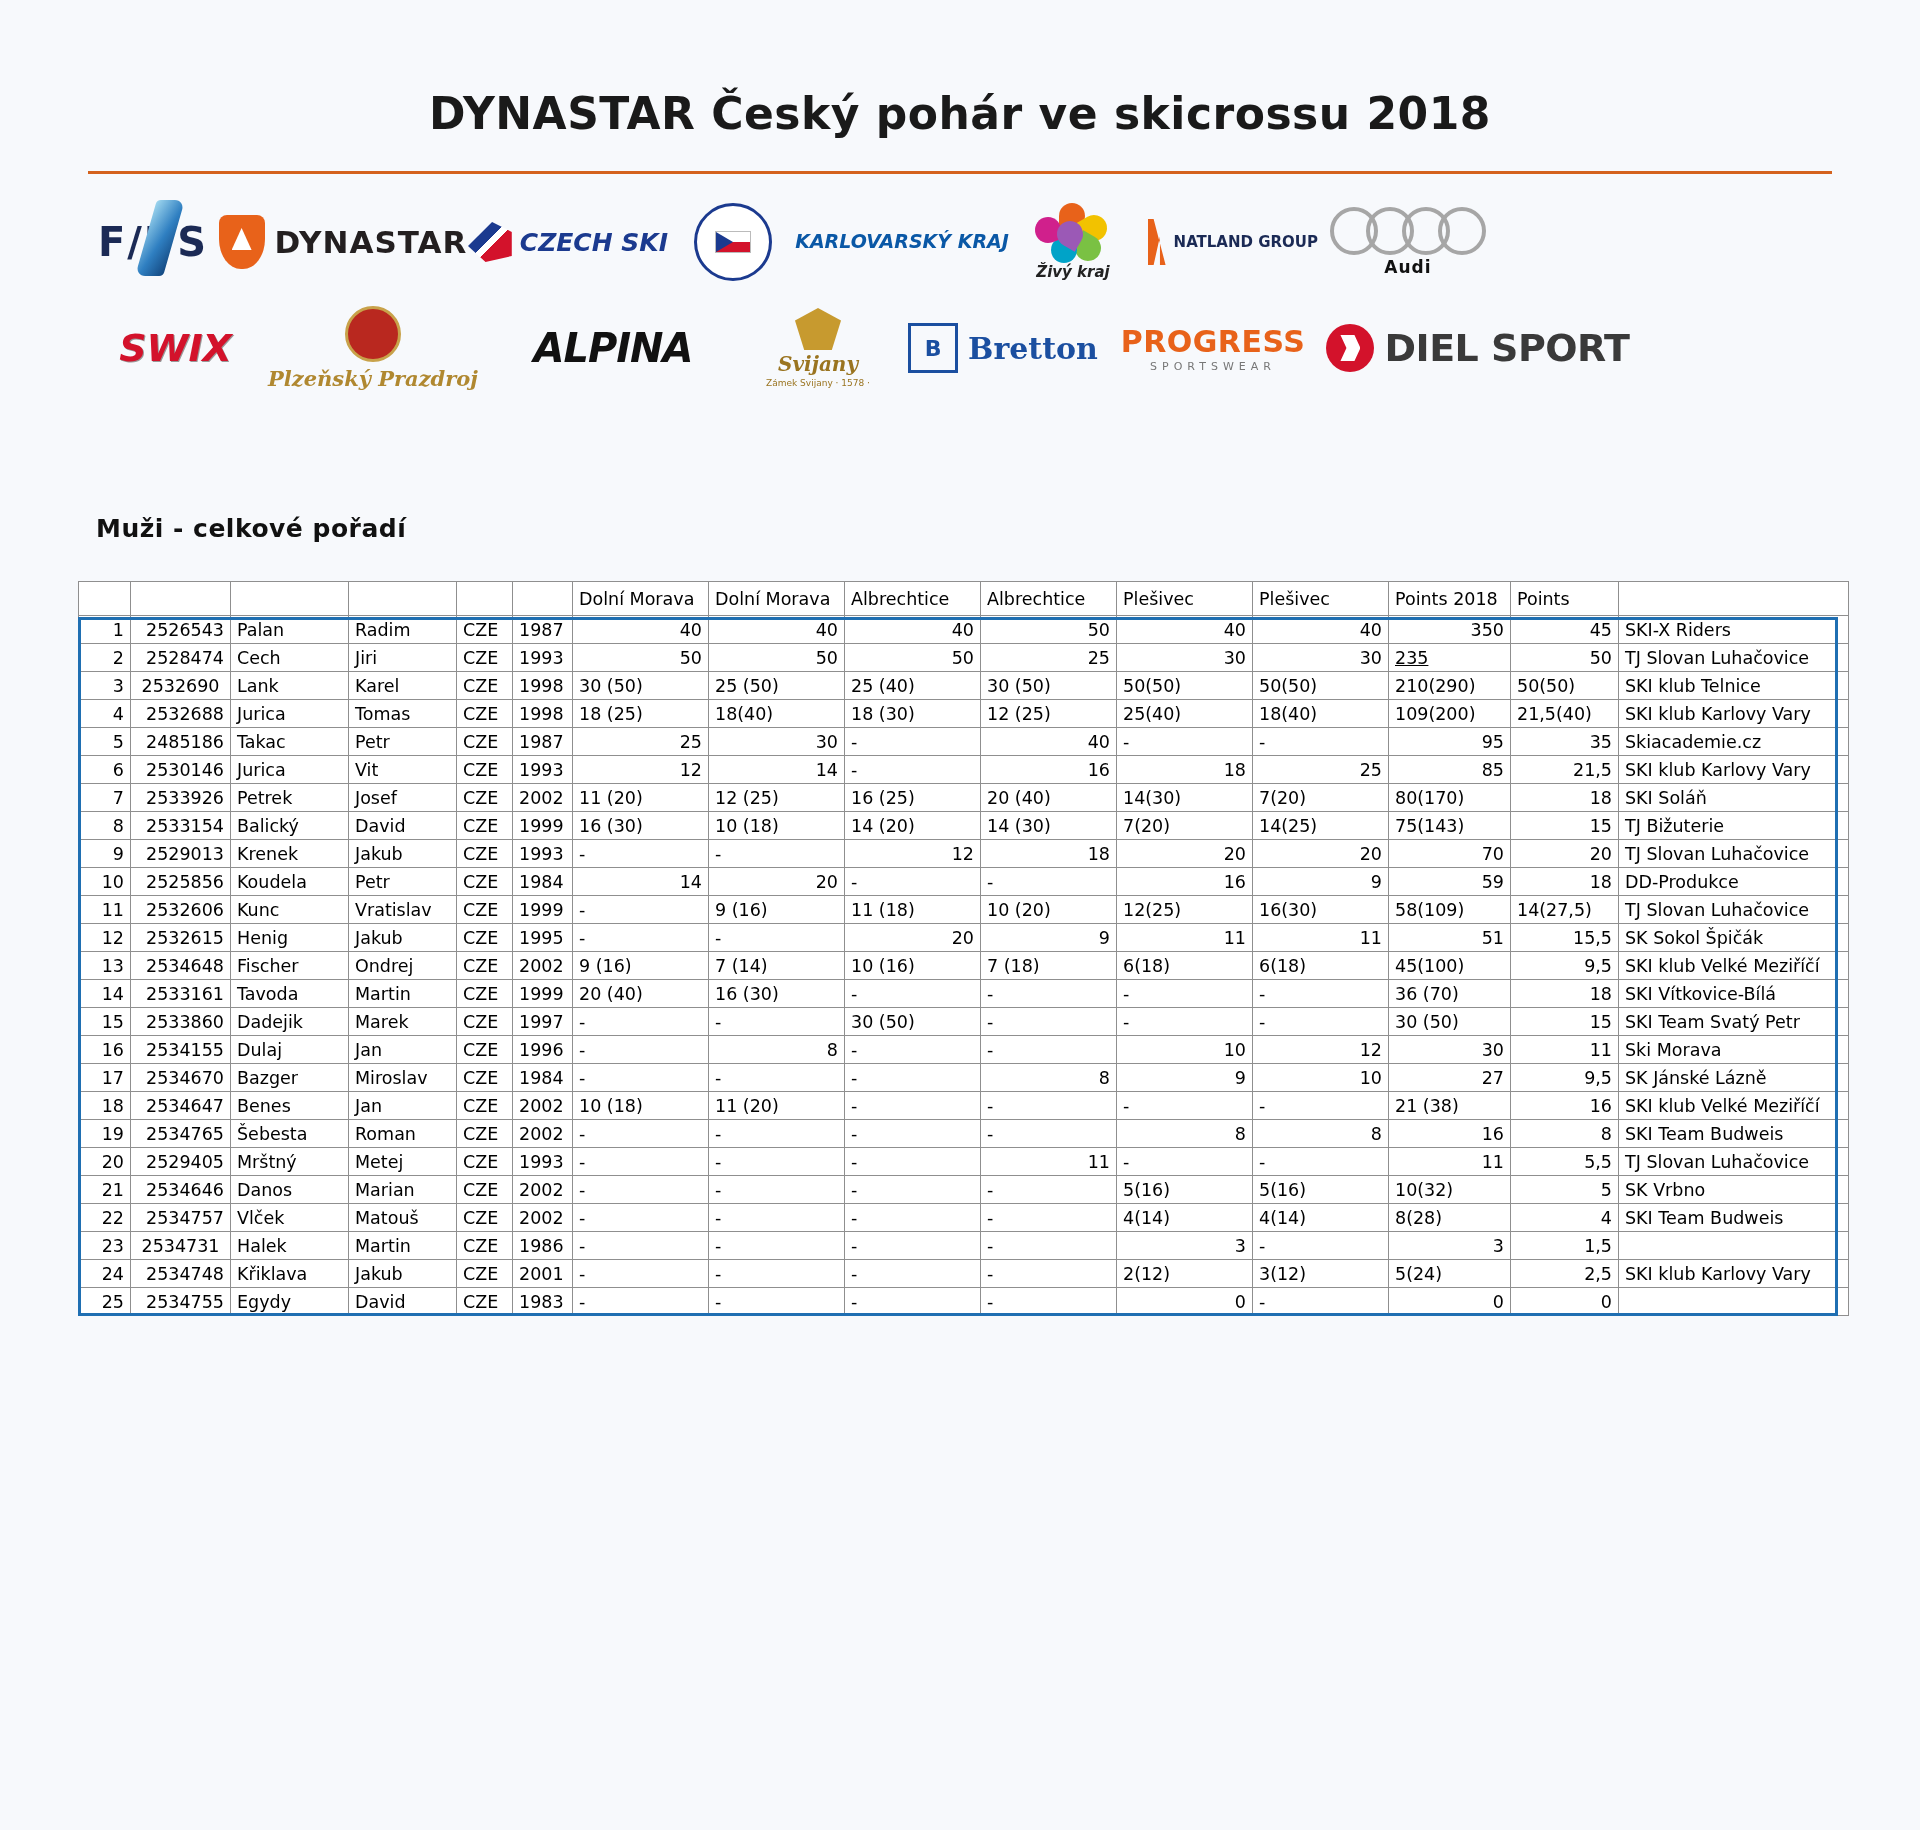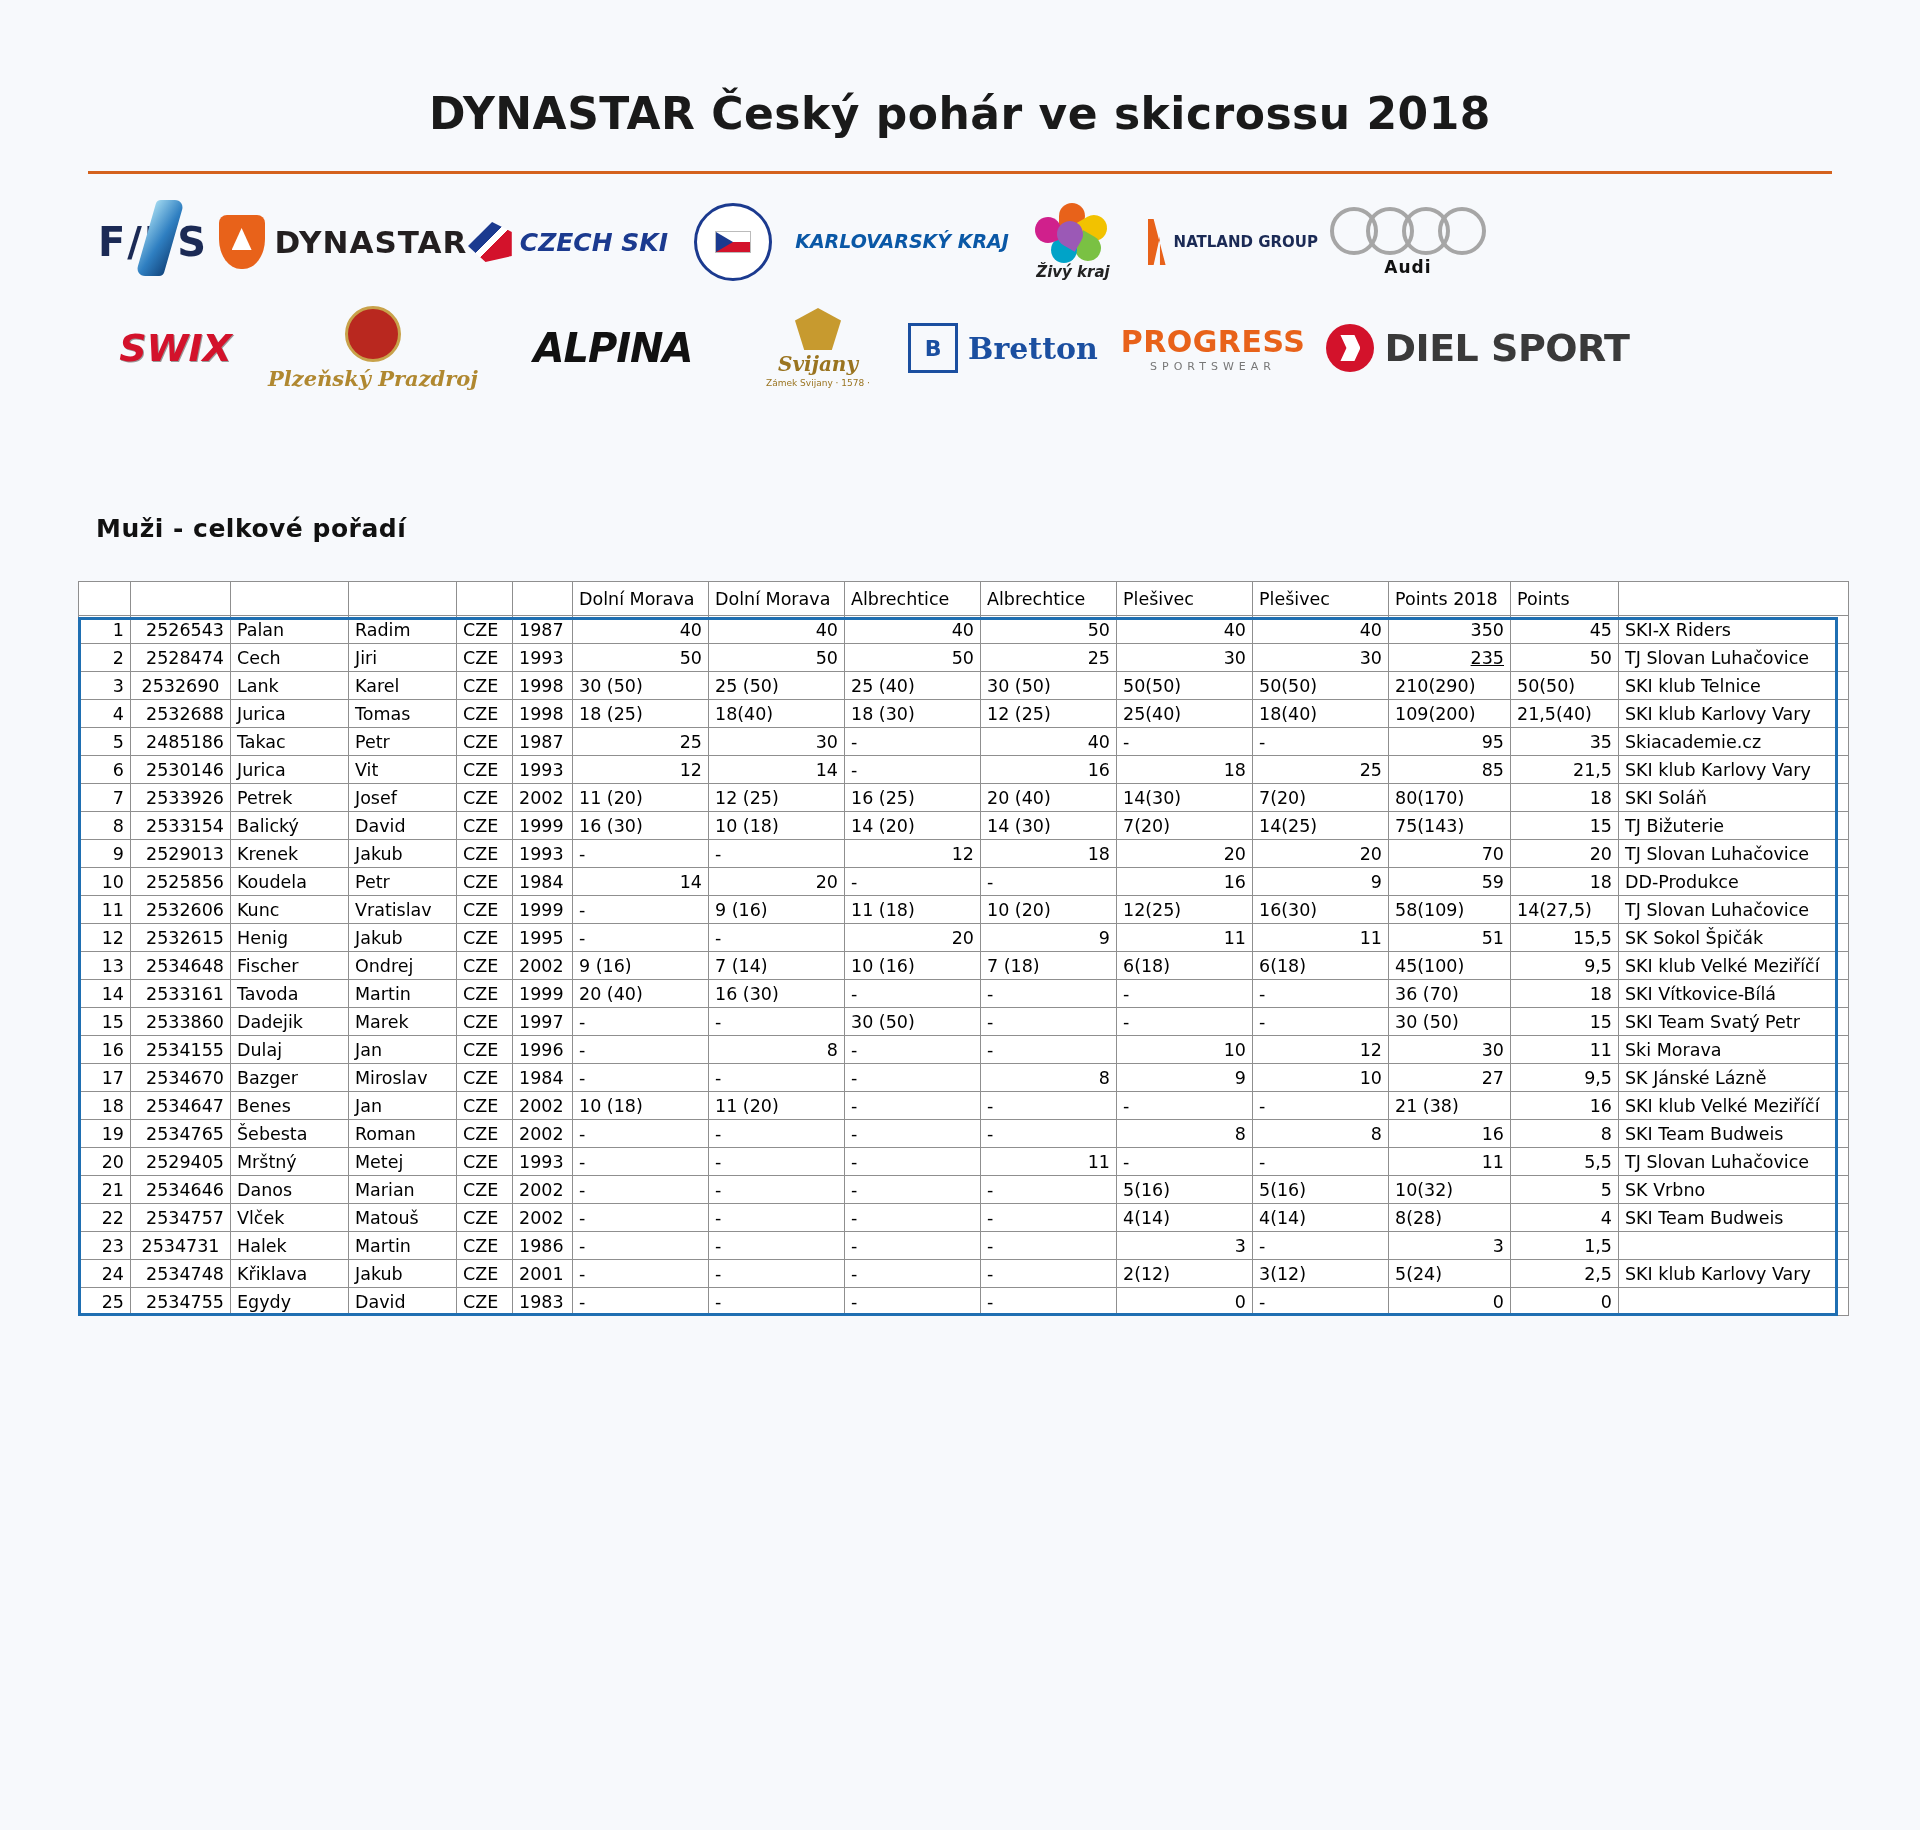--- a/index.html
+++ b/index.html
@@ -408,21 +408,21 @@
             <td class="c-last" style="text-align: left;">Cech</td>
             <td class="c-first" style="text-align: left;">Jiri</td>
             <td class="c-nat" style="text-align: left;">CZE</td>
             <td class="c-year" style="text-align: left;">1993</td>
             <td class="c-race" style="text-align: right;">50</td>
             <td class="c-race" style="text-align: right;">50</td>
             <td class="c-race" style="text-align: right;">50</td>
             <td class="c-race" style="text-align: right;">25</td>
             <td class="c-race" style="text-align: right;">30</td>
             <td class="c-race" style="text-align: right;">30</td>
-            <td class="c-p18" style="text-align: right; text-decoration: underline;">235</td>
+            <td class="c-p18" style="text-align: left; text-decoration: underline;">235</td>
             <td class="c-pts" style="text-align: right;">50</td>
             <td class="c-club" style="text-align: left;">TJ Slovan Luhačovice</td>
           </tr>
           <tr>
             <td class="c-rank" style="text-align: right;">3</td>
             <td class="c-fis" style="text-align: center;">2532690</td>
             <td class="c-last" style="text-align: left;">Lank</td>
             <td class="c-first" style="text-align: left;">Karel</td>
             <td class="c-nat" style="text-align: left;">CZE</td>
             <td class="c-year" style="text-align: left;">1998</td>

